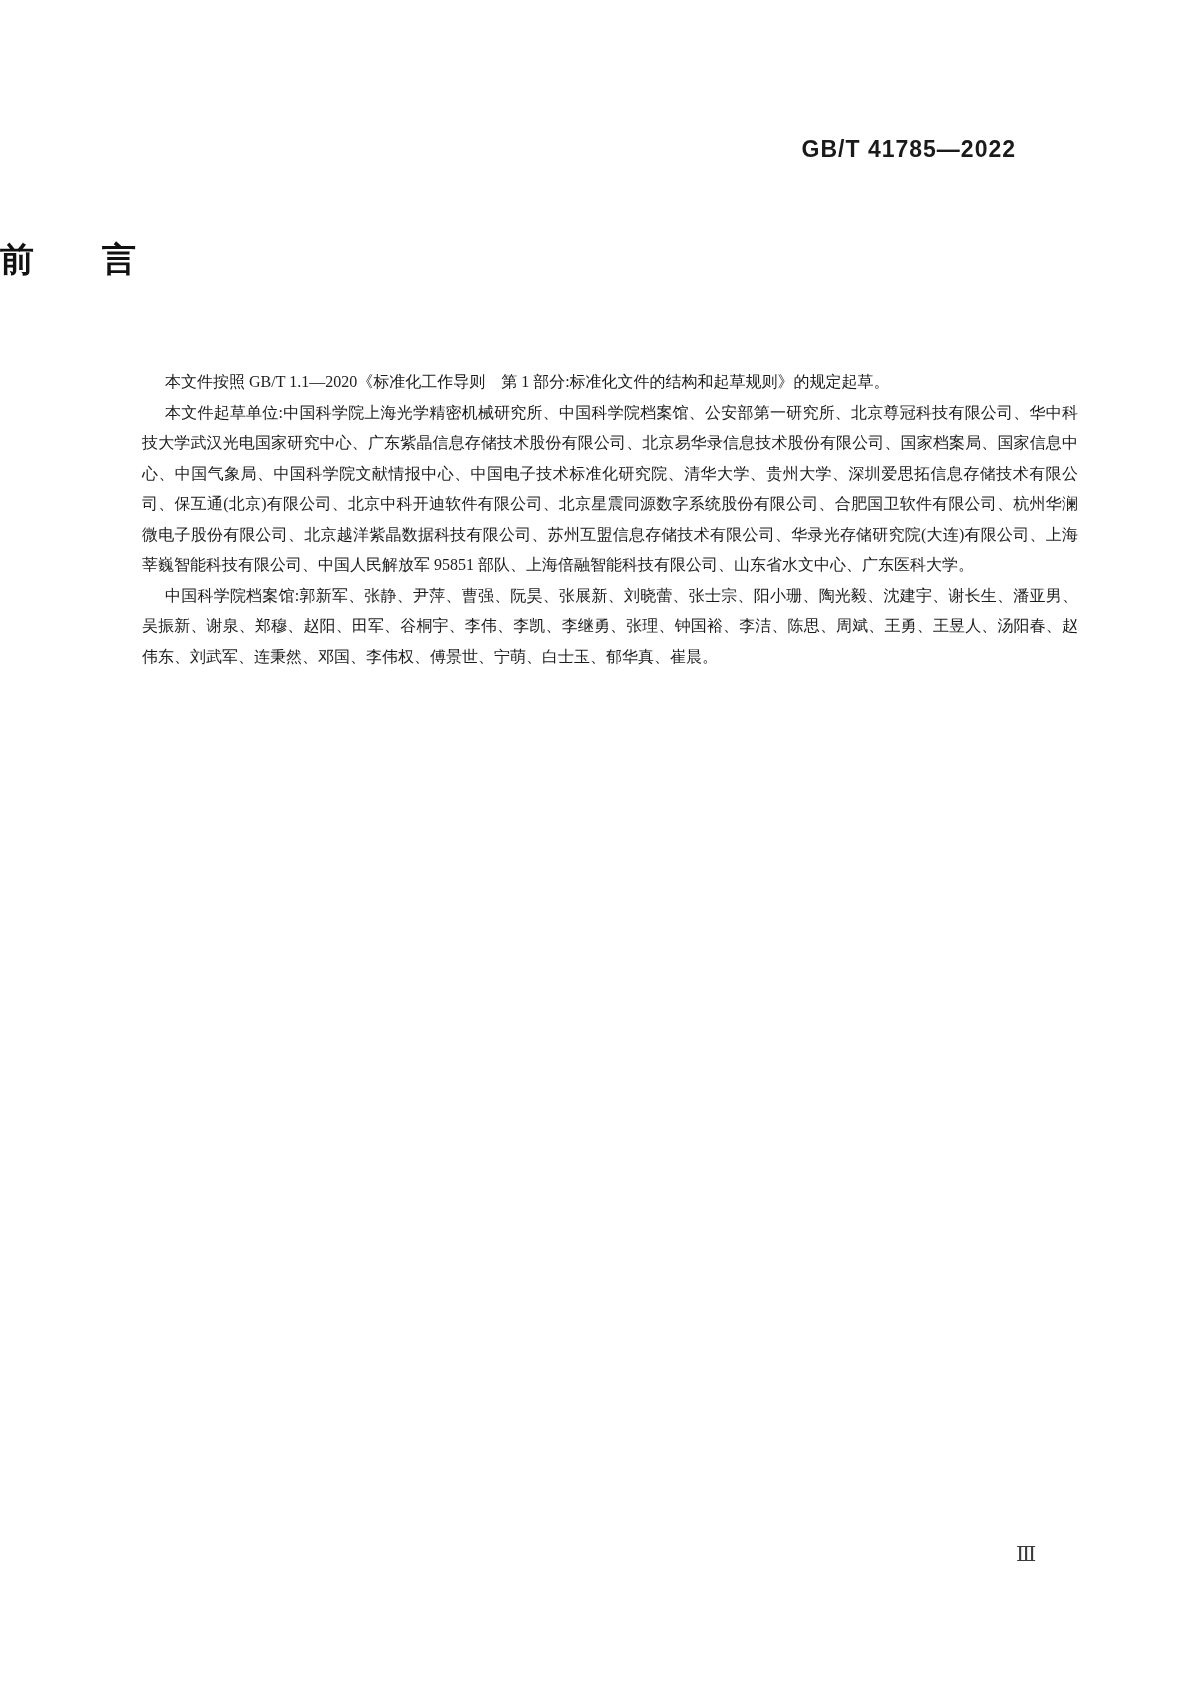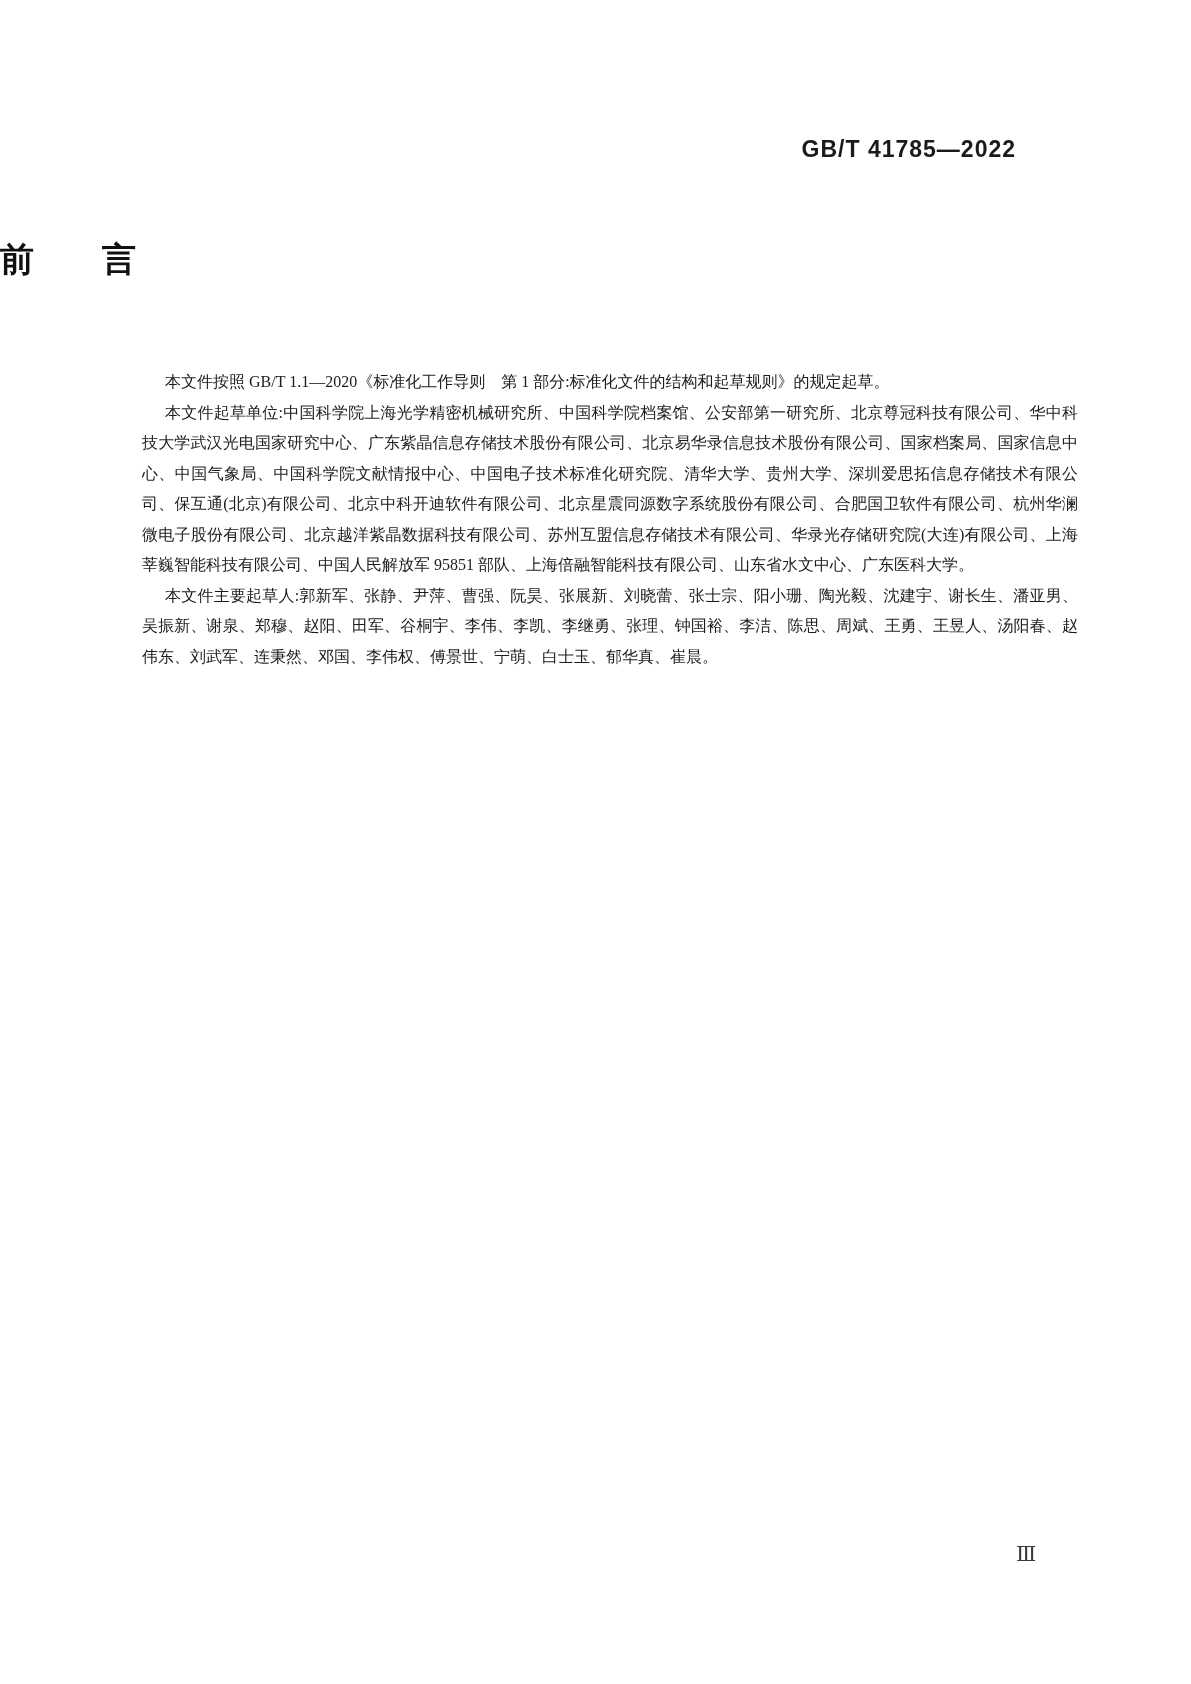--- a/index.html
+++ b/index.html
@@ -71,18 +71,18 @@
 
 <div class="page">
 
   <div class="standard-code">GB/T 41785—2022</div>
 
   <h1 class="doc-title">前　　言</h1>
 
   <div class="doc-body">
     <p>本文件按照 GB/T 1.1—2020《标准化工作导则　第 1 部分:标准化文件的结构和起草规则》的规定起草。</p>
     <p>本文件起草单位:中国科学院上海光学精密机械研究所、中国科学院档案馆、公安部第一研究所、北京尊冠科技有限公司、华中科技大学武汉光电国家研究中心、广东紫晶信息存储技术股份有限公司、北京易华录信息技术股份有限公司、国家档案局、国家信息中心、中国气象局、中国科学院文献情报中心、中国电子技术标准化研究院、清华大学、贵州大学、深圳爱思拓信息存储技术有限公司、保互通(北京)有限公司、北京中科开迪软件有限公司、北京星震同源数字系统股份有限公司、合肥国卫软件有限公司、杭州华澜微电子股份有限公司、北京越洋紫晶数据科技有限公司、苏州互盟信息存储技术有限公司、华录光存储研究院(大连)有限公司、上海莘巍智能科技有限公司、中国人民解放军 95851 部队、上海倍融智能科技有限公司、山东省水文中心、广东医科大学。</p>
-    <p>本文件主要起草人:郭新军、张静、尹萍、曹强、阮昊、张展新、刘晓蕾、张士宗、阳小珊、陶光毅、沈建宇、谢长生、潘亚男、吴振新、谢泉、郑穆、赵阳、田军、谷桐宇、李伟、李凯、李继勇、张理、钟国裕、李洁、陈思、周斌、王勇、王昱人、汤阳春、赵伟东、刘武军、连秉然、邓国、李伟权、傅景世、宁萌、白士玉、郁华真、崔晨。</p>
+    <p>中国科学院档案馆:郭新军、张静、尹萍、曹强、阮昊、张展新、刘晓蕾、张士宗、阳小珊、陶光毅、沈建宇、谢长生、潘亚男、吴振新、谢泉、郑穆、赵阳、田军、谷桐宇、李伟、李凯、李继勇、张理、钟国裕、李洁、陈思、周斌、王勇、王昱人、汤阳春、赵伟东、刘武军、连秉然、邓国、李伟权、傅景世、宁萌、白士玉、郁华真、崔晨。</p>
   </div>
 
   <div class="page-number">Ⅲ</div>
 
 </div>
 
 </body></html>

